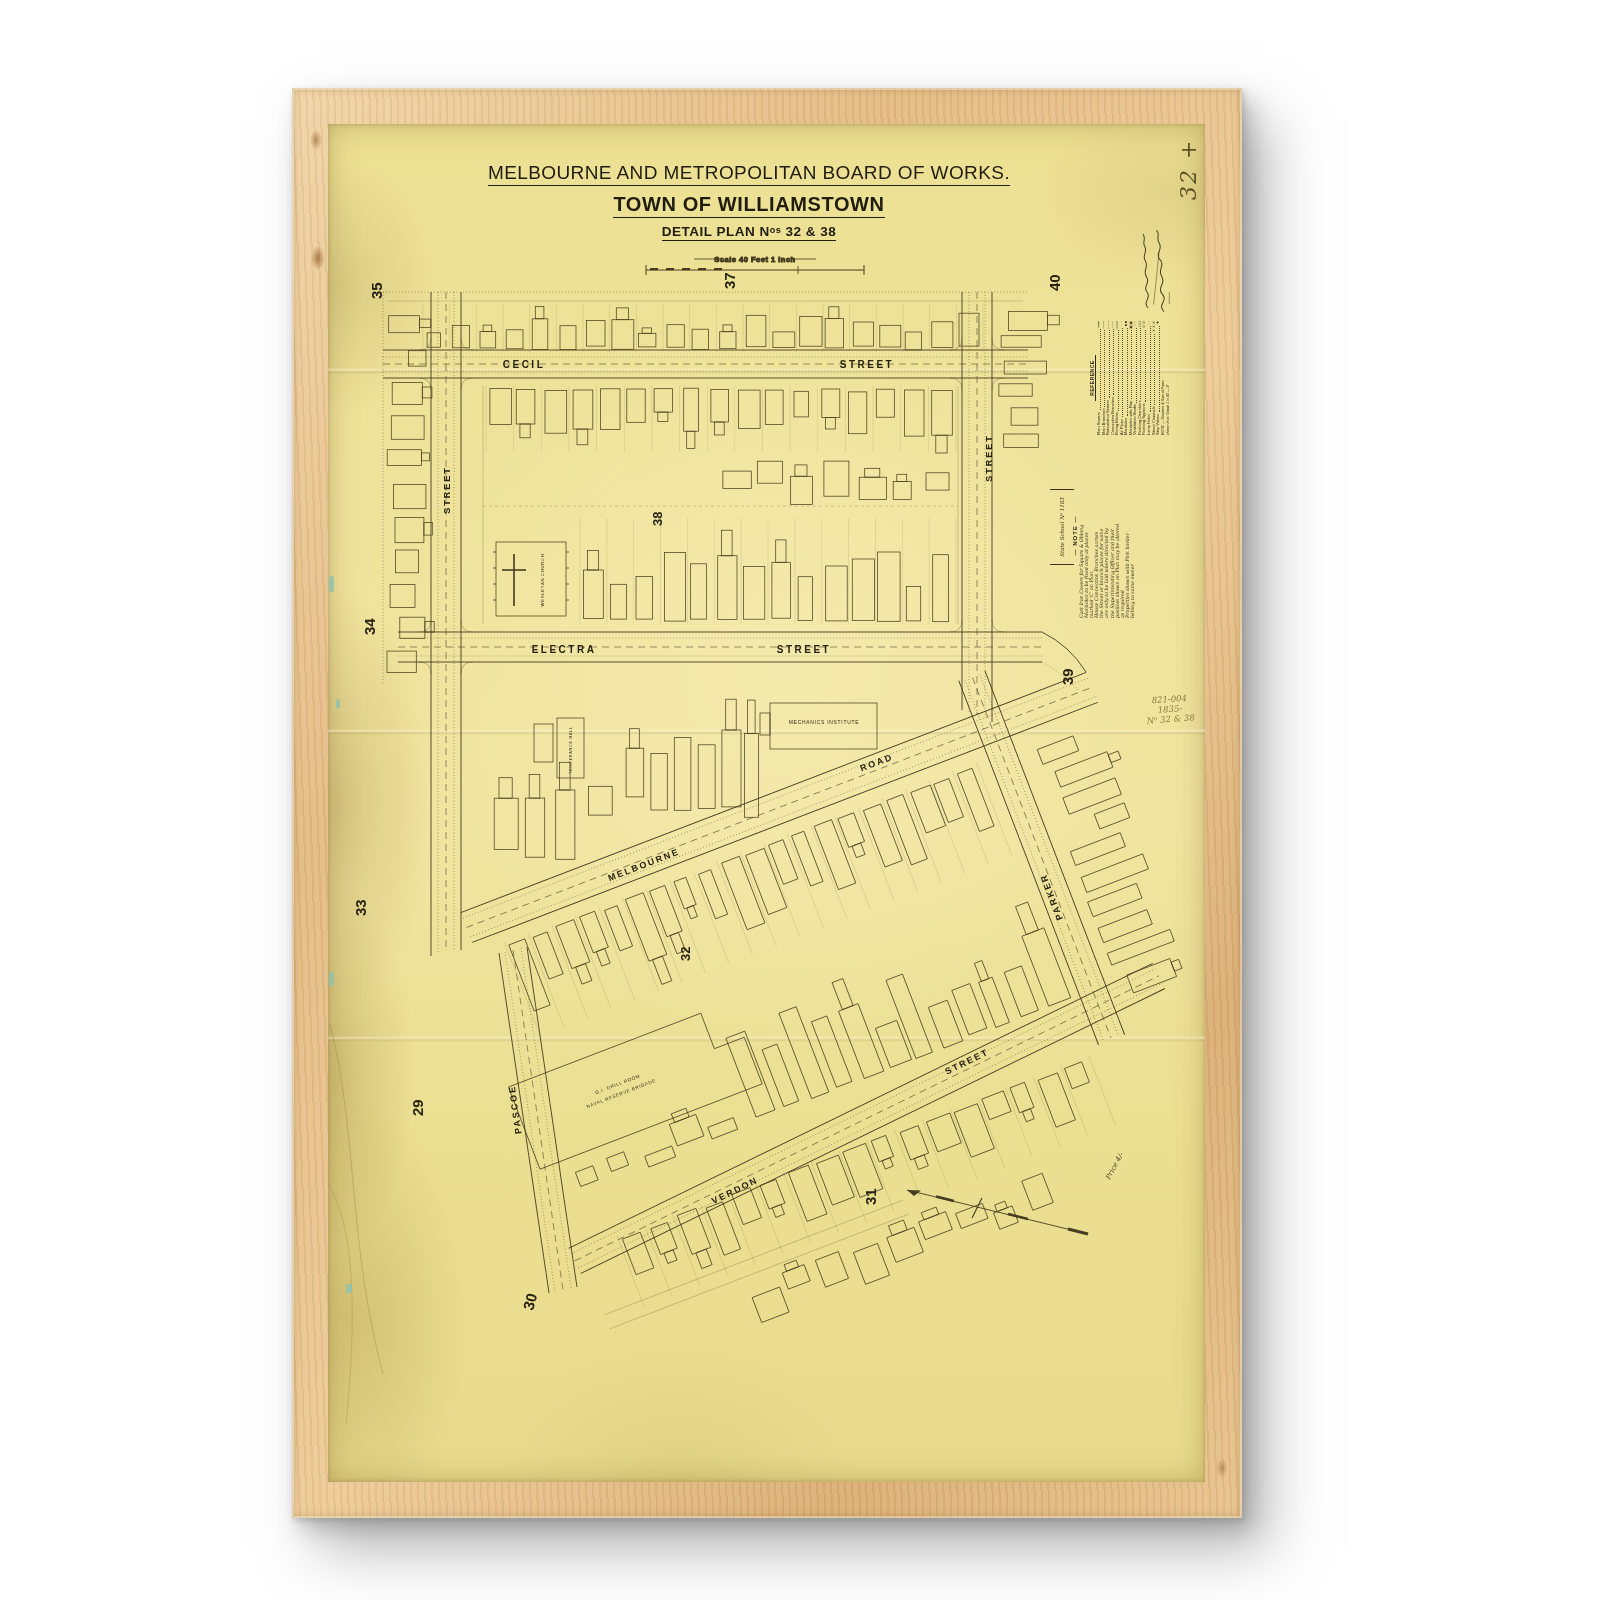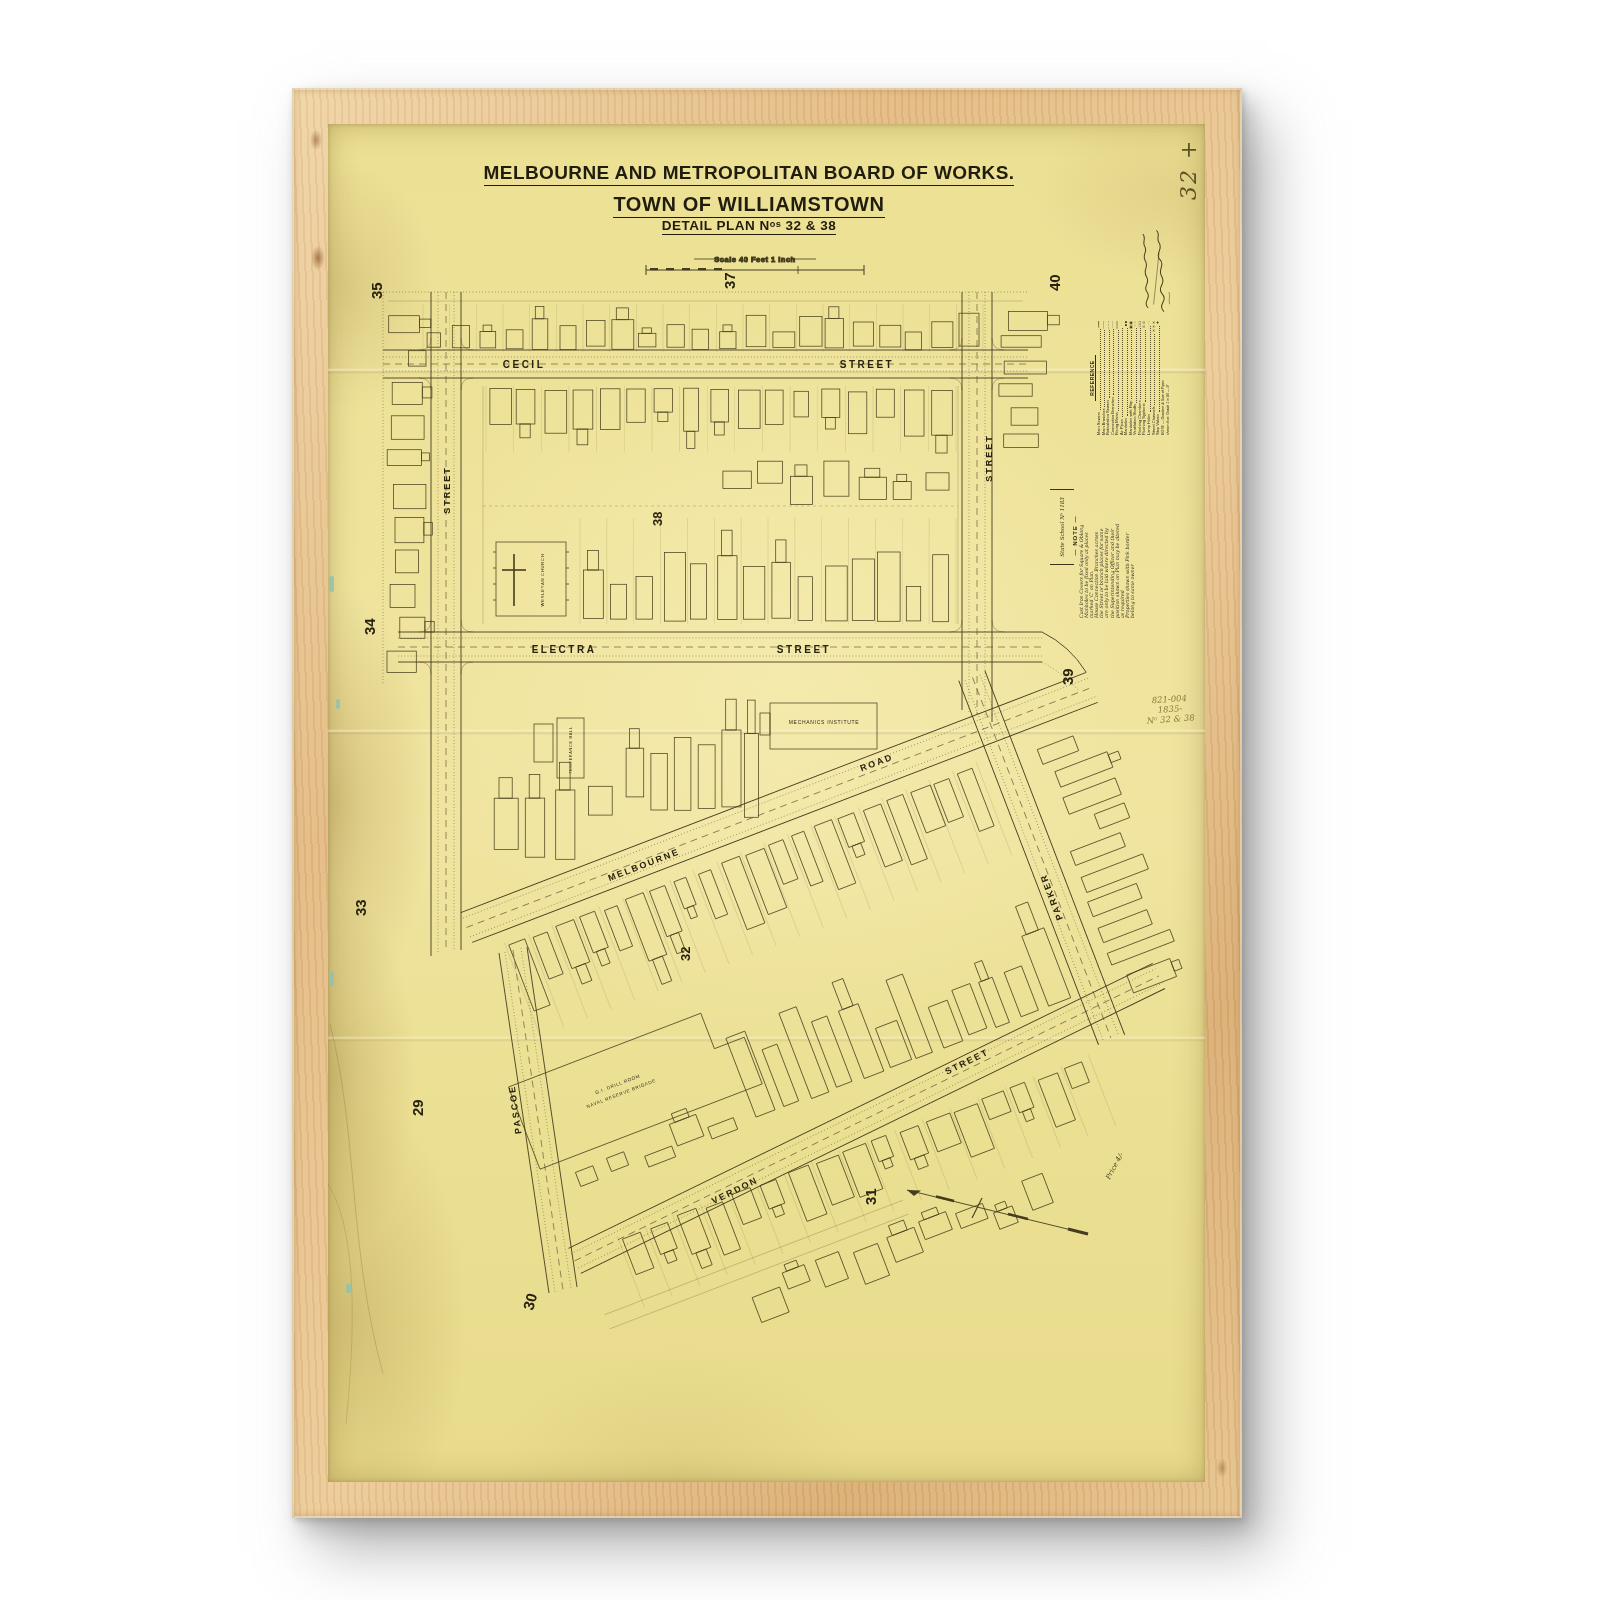--- a/index.html
+++ b/index.html
@@ -33,23 +33,23 @@
       linear-gradient(180deg,#ece093 0%,#efe39c 30%,#f0e4a0 52%,#ebdf92 74%,#e8db8c 100%);
     box-shadow: inset 0 0 30px rgba(120,90,30,.35), inset 0 0 4px rgba(100,75,25,.35);}
   .paper:before{content:"";position:absolute;inset:0;pointer-events:none;
     background:
       linear-gradient(180deg, rgba(0,0,0,0) 244px, rgba(255,250,215,.5) 246px, rgba(130,105,45,.18) 248px, rgba(0,0,0,0) 250px),
       linear-gradient(180deg, rgba(0,0,0,0) 605px, rgba(255,250,215,.5) 607px, rgba(130,105,45,.18) 609px, rgba(0,0,0,0) 611px),
       linear-gradient(180deg, rgba(0,0,0,0) 912px, rgba(255,250,215,.45) 914px, rgba(130,105,45,.15) 916px, rgba(0,0,0,0) 918px);}
   svg.map{position:absolute;left:0;top:0;}
   
   .title-block{position:absolute;left:141px;top:38px;width:560px;text-align:center;color:#201c0e;}
-  .title-block .t1{font-size:19px;font-weight:bold;letter-spacing:.4px;}
+  .title-block .t1{font-size:19px;font-weight:normal;letter-spacing:.4px;}
   .title-block .t2{font-size:20px;font-weight:bold;letter-spacing:.6px;margin-top:7px;}
-  .title-block .t3{font-size:13.5px;font-weight:bold;letter-spacing:.5px;margin-top:0;}
+  .title-block .t3{font-size:13.5px;font-weight:bold;letter-spacing:.5px;margin-top:6px;}
   .title-block span{display:inline-block;border-bottom:1.6px solid #201c0e;padding-bottom:1px;}
   
   .rot90{position:absolute;transform-origin:0 0;transform:rotate(-90deg);}
   .legend{width:114px;height:84px;color:#2e2a16;}
   .legend .leg-title{font-size:5px;font-weight:bold;text-align:center;letter-spacing:.5px;
      border-bottom:.6px solid #2e2a16;width:46px;margin:0 auto 1px auto;}
   .leg-row{display:flex;align-items:flex-end;line-height:4.55px;font-size:4px;}
   .leg-label{white-space:nowrap;}
   .leg-leader{flex:1;border-bottom:.5px dotted rgba(62,54,24,.85);margin:0 1.5px 1px 1.5px;}
   .leg-symbol{font-size:3.6px;white-space:nowrap;}

